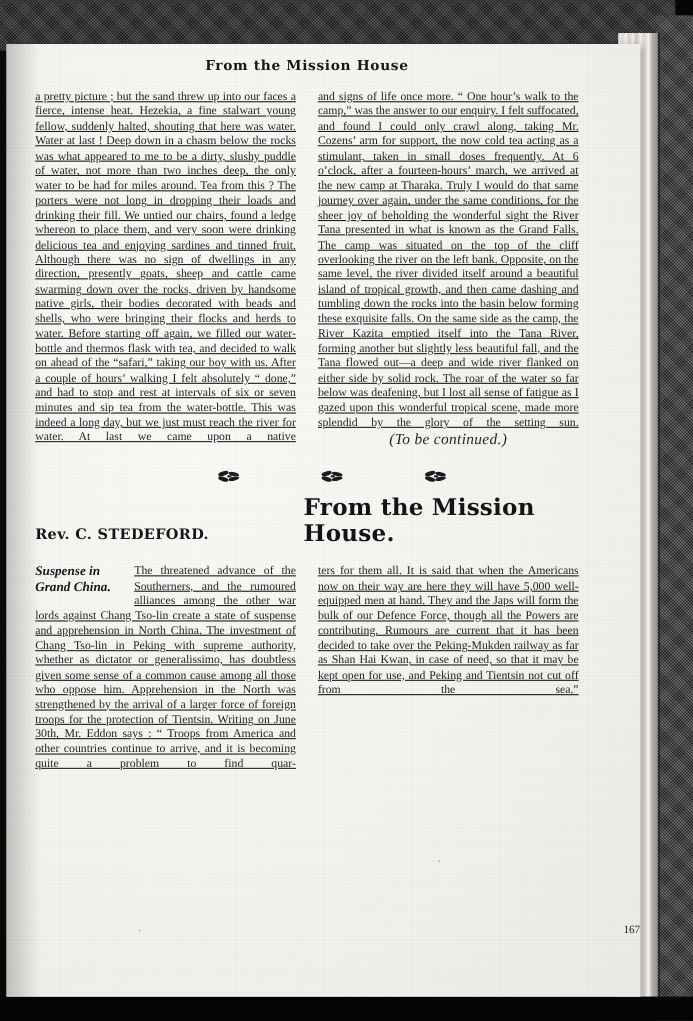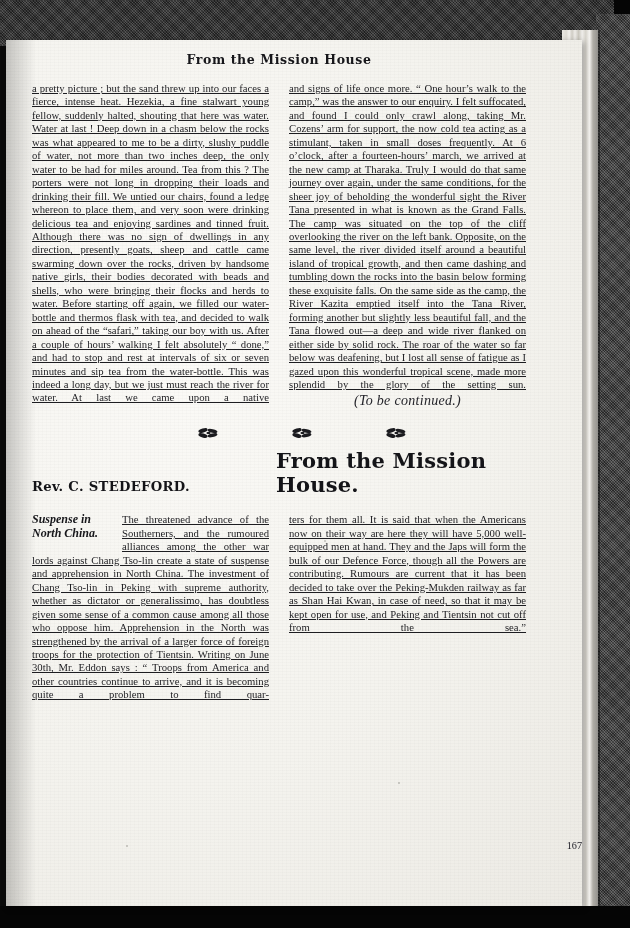--- a/index.html
+++ b/index.html
@@ -287,21 +287,21 @@
 
       <div id="masthead">
         <div id="byline">Rev. C. STEDEFORD.</div>
         <div id="article-title">From the Mission House.</div>
       </div>
 
       <div class="two-col">
         <div class="col body-text">
           <div class="sidenote">
             <span>Suspense in</span>
-            <span>North China.</span>
+            <span>Grand China.</span>
             <span class="shim">.</span>
           </div>
           <p>The threatened advance of the Southerners, and the rumoured alliances among the other war lords against Chang Tso-lin create a state of suspense and apprehension in North China.  The investment of Chang Tso-lin in Peking with supreme authority, whether as dictator or generalissimo, has doubtless given some sense of a common cause among all those who oppose him.  Apprehension in the North was strengthened by the arrival of a larger force of foreign troops for the protection of Tientsin.  Writing on June 30th, Mr. Eddon says : “ Troops from America and other countries continue to arrive, and it is becoming quite a problem to find quar-</p>
         </div>
         <div class="col body-text">
           <p>ters for them all.  It is said that when the Americans now on their way are here they will have 5,000 well-equipped men at hand.  They and the Japs will form the bulk of our Defence Force, though all the Powers are contributing.   Rumours are current that it has been decided to take over the Peking-Mukden railway as far as Shan Hai Kwan, in case of need, so that it may be kept open for use, and Peking and Tientsin not cut off from the sea.”</p>
         </div>
       </div>
 
     </div>

